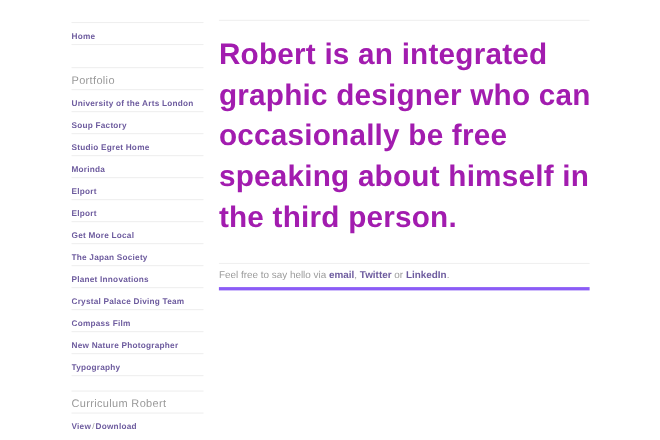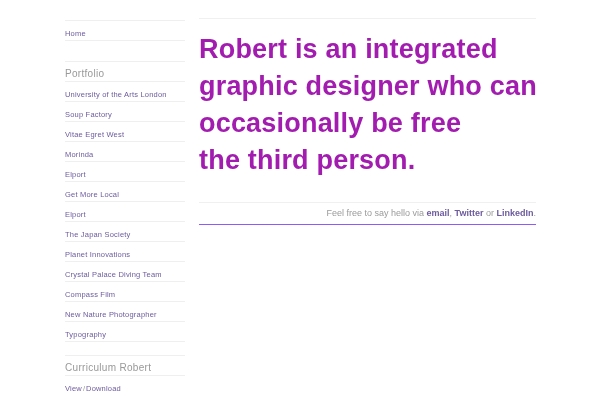--- a/index.html
+++ b/index.html
@@ -31,21 +31,21 @@
     line-height: 19px;
     border-bottom: 1px solid #efefef;
     white-space: nowrap;
     overflow: hidden;
   }
   .side-row:last-child.no-bottom {
     border-bottom: none;
   }
   .side-link {
     font-size: 7.5px;
-    font-weight: normal;
+    font-weight: bold;
     color: #6d5b9e;
     text-decoration: none;
     letter-spacing: 0.2px;
   }
   .side-heading {
     font-size: 10px;
     font-weight: normal;
     color: #999999;
     letter-spacing: 0.3px;
   }
@@ -74,25 +74,24 @@
     color: #a21caf;
     letter-spacing: 0.2px;
   }
   .intro-line { white-space: nowrap; }
 
   .contact-bar {
     margin-top: 23px;
     height: 21px;
     line-height: 21px;
     border-top: 1px solid #f0f0f0;
-    border-bottom: 1px solid #8b5cf6;
+    border-bottom: 3px solid #8b5cf6;
     font-size: 9px;
     color: #9b9b9b;
     white-space: nowrap;
-    text-align: right;
   }
   .contact-link {
     color: #6d5b9e;
     font-weight: bold;
     text-decoration: none;
   }
 </style>
 </head>
 <body>
 
@@ -112,33 +111,33 @@
       <div class="side-row">
         <span class="side-heading">Portfolio</span>
       </div>
       <div class="side-row">
         <a href="#" class="side-link">University of the Arts London</a>
       </div>
       <div class="side-row">
         <a href="#" class="side-link">Soup Factory</a>
       </div>
       <div class="side-row">
-        <a href="#" class="side-link">Vitae Egret West</a>
+        <a href="#" class="side-link">Studio Egret Home</a>
       </div>
       <div class="side-row">
         <a href="#" class="side-link">Morinda</a>
       </div>
       <div class="side-row">
         <a href="#" class="side-link">Elport</a>
       </div>
       <div class="side-row">
-        <a href="#" class="side-link">Get More Local</a>
+        <a href="#" class="side-link">Elport</a>
       </div>
       <div class="side-row">
-        <a href="#" class="side-link">Elport</a>
+        <a href="#" class="side-link">Get More Local</a>
       </div>
       <div class="side-row">
         <a href="#" class="side-link">The Japan Society</a>
       </div>
       <div class="side-row">
         <a href="#" class="side-link">Planet Innovations</a>
       </div>
       <div class="side-row">
         <a href="#" class="side-link">Crystal Palace Diving Team</a>
       </div>
@@ -164,20 +163,21 @@
       </div>
     </div>
 
   </div>
 
   <div class="main">
     <div class="intro">
       <div class="intro-line">Robert is an integrated</div>
       <div class="intro-line">graphic designer who can</div>
       <div class="intro-line">occasionally be free</div>
+      <div class="intro-line">speaking about himself in</div>
       <div class="intro-line">the third person.</div>
     </div>
 
     <div class="contact-bar">
       <span>Feel free to say hello via</span>
       <a href="#" class="contact-link">email</a><span>,</span>
       <a href="#" class="contact-link">Twitter</a>
       <span>or</span>
       <a href="#" class="contact-link">LinkedIn</a><span>.</span>
     </div>

